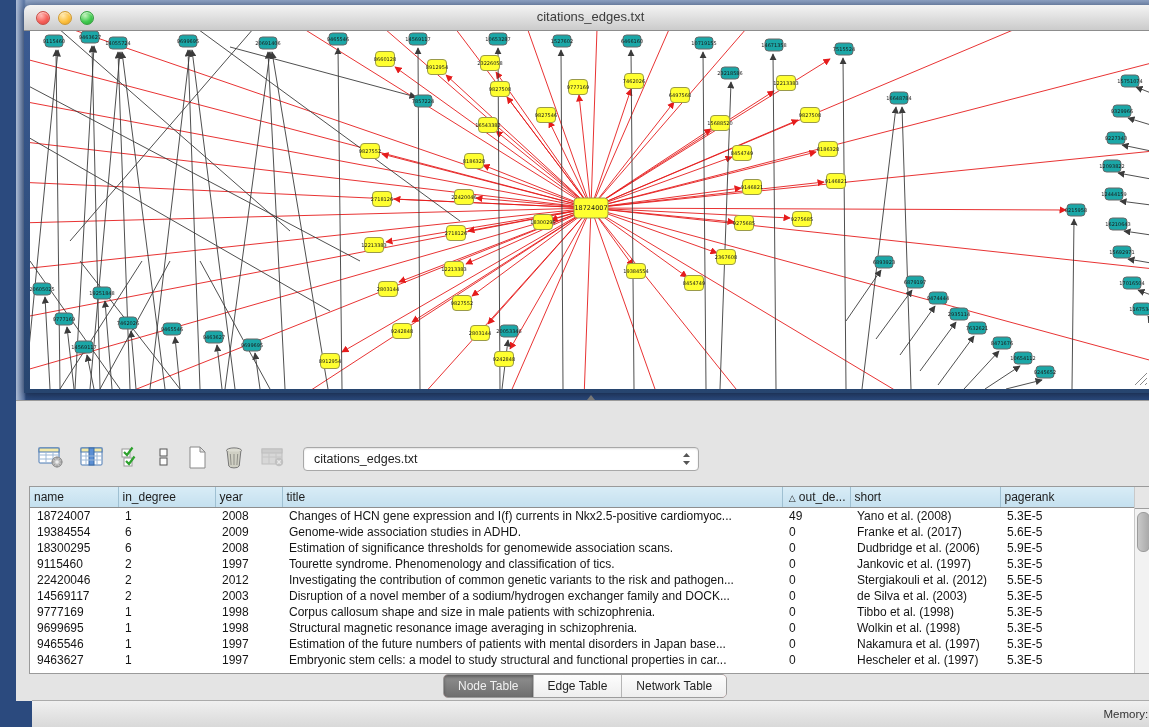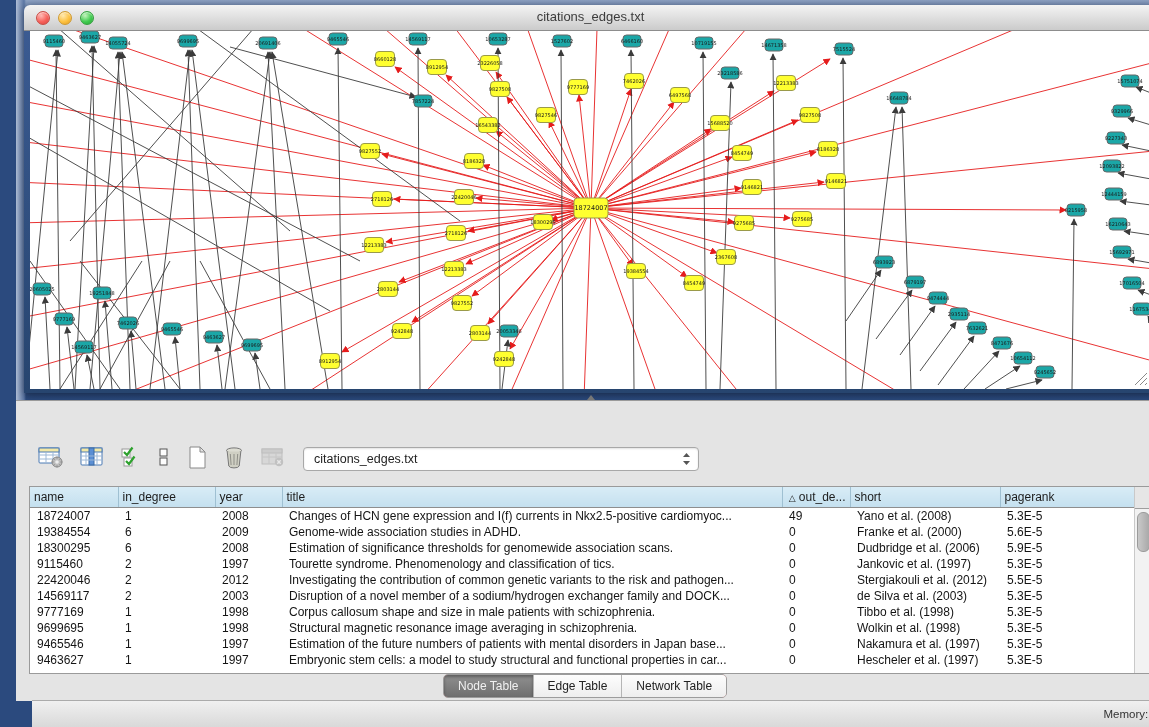--- a/index.html
+++ b/index.html
@@ -661,21 +661,21 @@
               <td>49</td>
               <td>Yano et al. (2008)</td>
               <td>5.3E-5</td>
             </tr>
             <tr>
               <td>19384554</td>
               <td>6</td>
               <td>2009</td>
               <td>Genome-wide association studies in ADHD.</td>
               <td>0</td>
-              <td>Franke et al. (2000)</td>
+              <td>Franke et al. (2017)</td>
               <td>5.6E-5</td>
             </tr>
             <tr>
               <td>18300295</td>
               <td>6</td>
               <td>2008</td>
               <td>Estimation of significance thresholds for genomewide association scans.</td>
               <td>0</td>
               <td>Dudbridge et al. (2006)</td>
               <td>5.9E-5</td>

